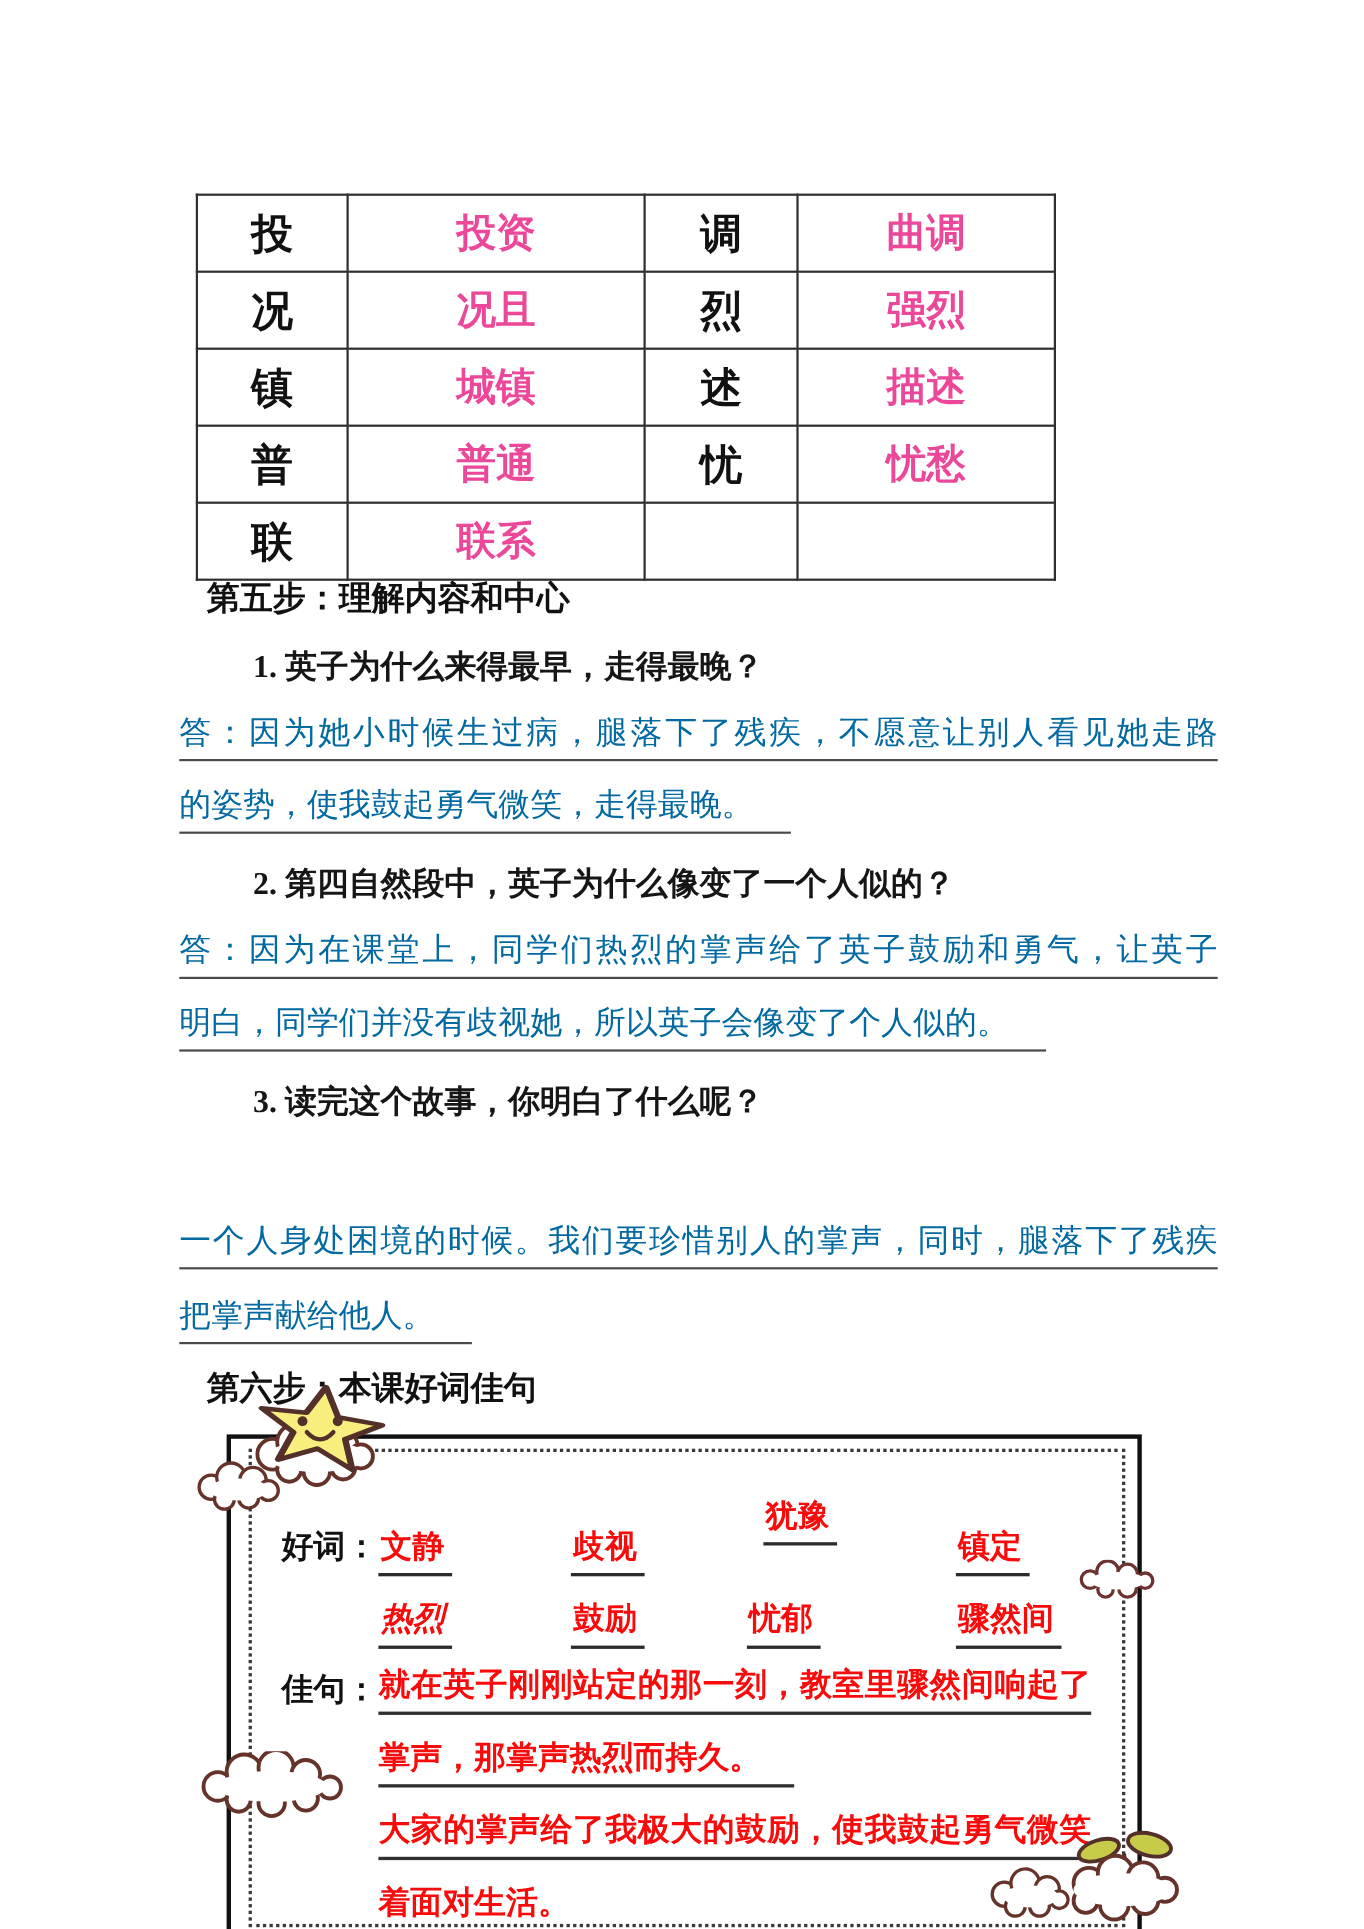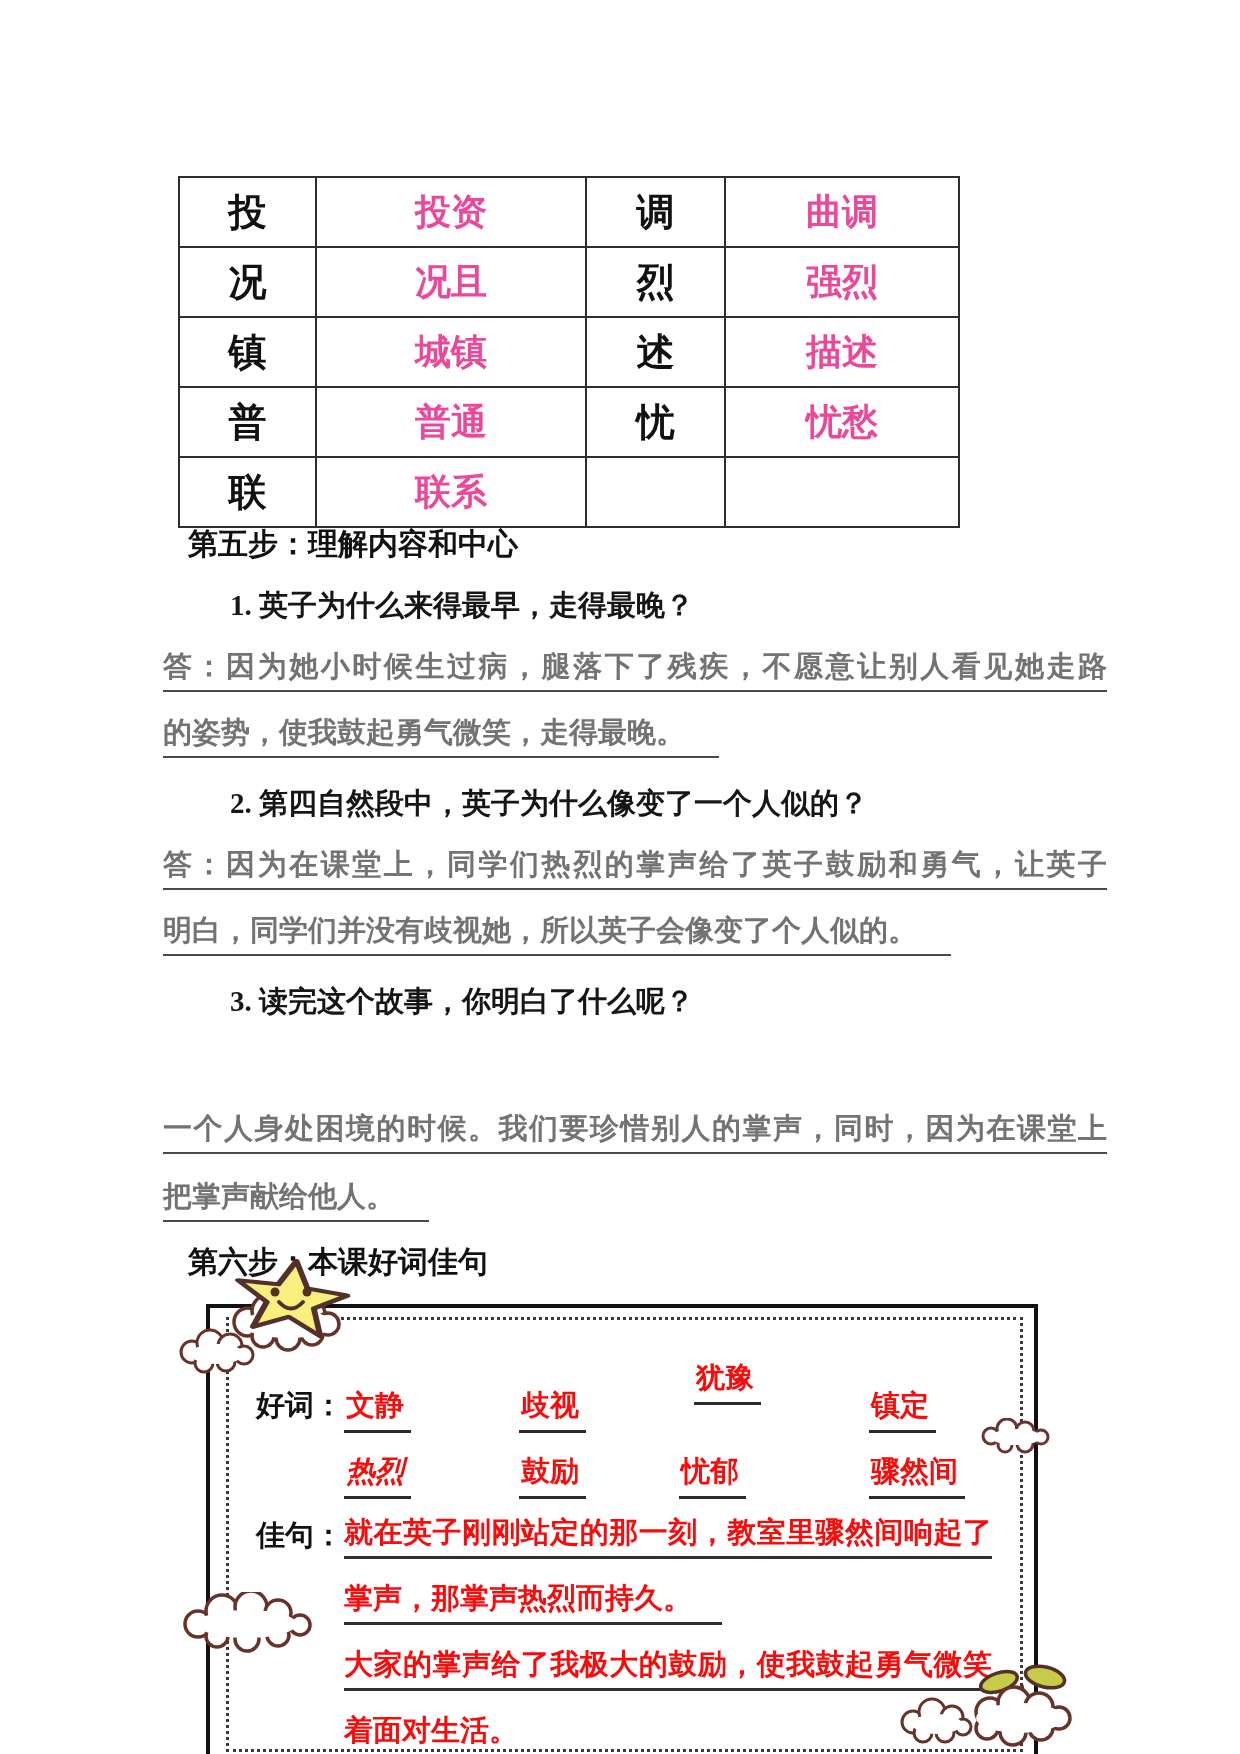--- a/index.html
+++ b/index.html
@@ -24,21 +24,21 @@
     height:66px;
     text-align:center;vertical-align:middle;
     font-weight:700;
   }
   .vocab-table td.ch{font-size:38px;color:#111111;}
   .vocab-table td.wd{font-size:36px;color:#ec4899;}
   
   .sec-title{font-size:30px;font-weight:700;color:#111111;white-space:nowrap;}
   .question{font-size:29px;font-weight:700;color:#161616;white-space:nowrap;}
   
-  .ans{font-size:29px;font-weight:700;color:#737373;line-height:1.15;}
+  .ans{font-size:29px;font-weight:400;color:#0369a1;line-height:1.15;}
   .u-full{
     display:block;width:944px;
     border-bottom:2px solid #4a4a4a;
     padding-bottom:7px;
     text-align:justify;text-align-last:justify;
   }
   .u-part{
     display:inline-block;
     border-bottom:2px solid #4a4a4a;
     padding-bottom:7px;padding-right:34px;
@@ -125,21 +125,21 @@
   <div class="abs ans" style="left:163px;top:716px;"><span class="u-part">的姿势，使我鼓起勇气微笑，走得最晚。</span></div>
 
   <div class="abs question" style="left:230px;top:784px;">2. 第四自然段中，英子为什么像变了一个人似的？</div>
   <div class="abs ans" style="left:163px;top:848px;">
       <span class="u-full">答：因为在课堂上，同学们热烈的掌声给了英子鼓励和勇气，让英子</span>
     </div>
   <div class="abs ans" style="left:163px;top:914px;"><span class="u-part">明白，同学们并没有歧视她，所以英子会像变了个人似的。</span></div>
 
   <div class="abs question" style="left:230px;top:982px;">3. 读完这个故事，你明白了什么呢？</div>
   <div class="abs ans" style="left:163px;top:1112px;">
-      <span class="u-full">一个人身处困境的时候。我们要珍惜别人的掌声，同时，因为在课堂上</span>
+      <span class="u-full">一个人身处困境的时候。我们要珍惜别人的掌声，同时，腿落下了残疾</span>
     </div>
   <div class="abs ans" style="left:163px;top:1180px;"><span class="u-part">把掌声献给他人。</span></div>
 
   <div class="abs sec-title" style="left:188px;top:1242px;">第六步：本课好词佳句</div>
 
   <div class="decor-box"></div>
   <div class="decor-dotted"></div>
 
   <div class="abs box-label" style="left:256px;top:1386px;">好词：</div>
   <span class="gw" style="left:344px;top:1386px;">文静</span>

